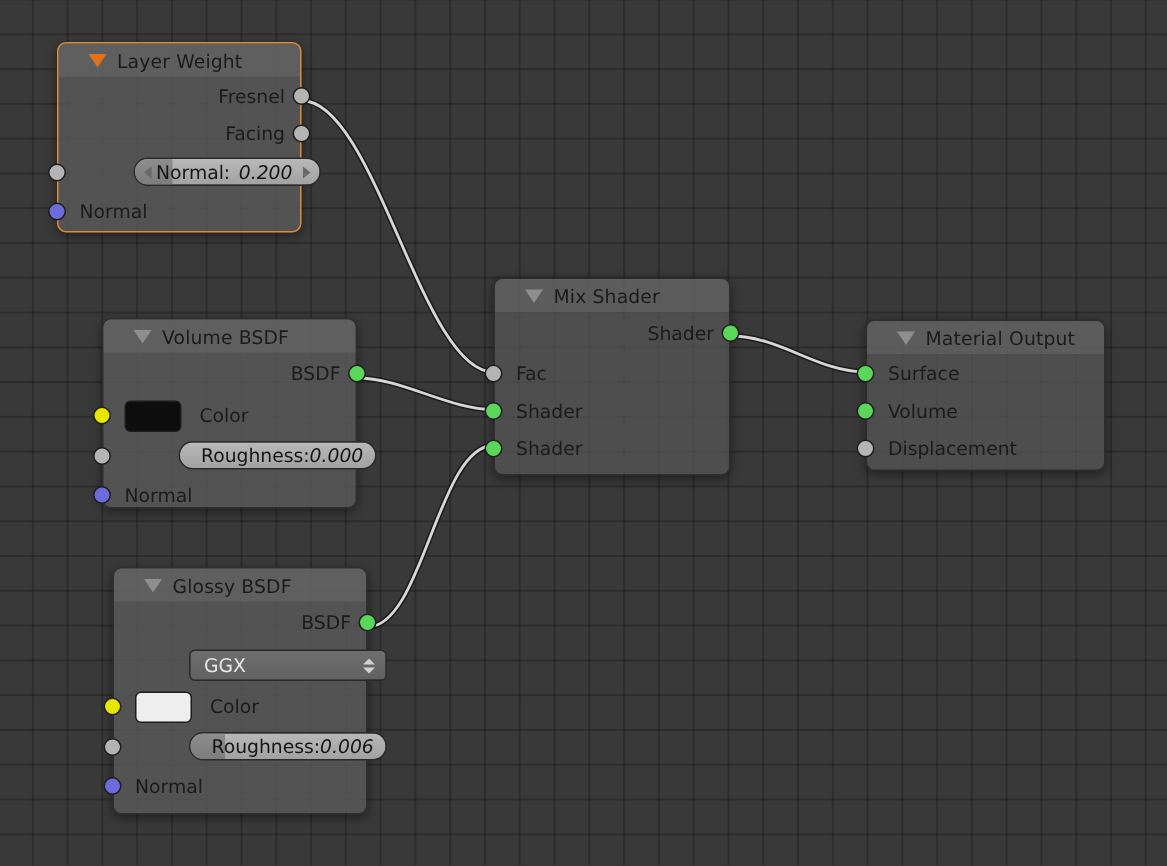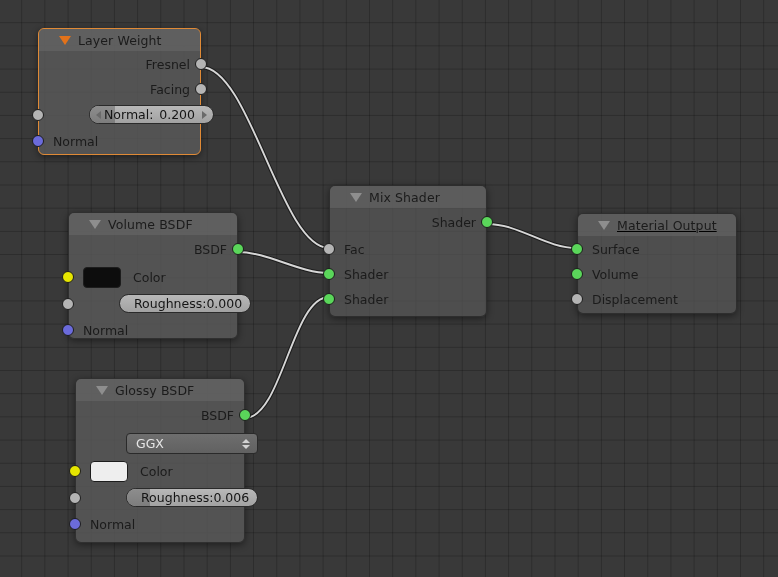--- a/index.html
+++ b/index.html
@@ -84,21 +84,21 @@
     border:1px solid #2a2a2a;
     display:flex;align-items:center;
     font-size:12.5px;color:#151515;
     position:relative;overflow:hidden;
   }
   .slider .fill{
     position:absolute;left:0;top:0;bottom:0;
     background:linear-gradient(to bottom,#8d8d8d,#7d7d7d);
   }
   .slider .lbl{position:relative;margin-left:14px;z-index:2;}
-  .slider .val{position:relative;margin-left:auto;margin-right:18px;z-index:2;}
+  .slider .val{position:relative;margin-left:auto;margin-right:18px;z-index:2;font-style:italic;}
   .slider .arr{
     position:absolute;z-index:3;width:0;height:0;
     top:50%;margin-top:-4px;
     border-top:4px solid transparent;border-bottom:4px solid transparent;
   }
   .slider .arr.l{left:6px;border-right:5px solid #6a6a6a;}
   .slider .arr.r{right:6px;border-left:5px solid #6a6a6a;}
 
   .dropdown{
     border-radius:4px;
@@ -270,21 +270,21 @@
         <span class="socket in s-shader"></span>
         <span class="row-label left">Shader</span>
       </div>
       <div class="row" style="height:25px;">
         <span class="socket in s-shader"></span>
         <span class="row-label left">Shader</span>
       </div>
     </div>
   </div>
 
-  <div class="node" style="left:577px;top:213px;width:160px;height:101px;background:rgba(86,86,86,0.72);text-decoration:underline;">
+  <div class="node" style="left:577px;top:213px;width:160px;height:101px;background:rgba(86,86,86,0.72);">
     <div class="node-header">
       <div class="tri"></div>
       <span class="node-title">Material Output</span>
     </div>
     <div class="node-body">
       <div class="row" style="height:25px;">
         <span class="socket in s-shader"></span>
         <span class="row-label left">Surface</span>
       </div>
       <div class="row" style="height:25px;">

